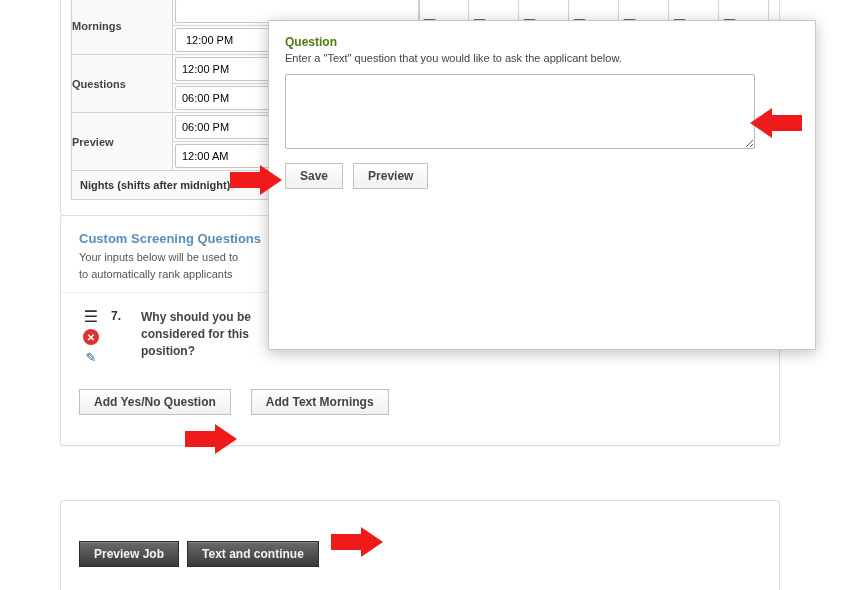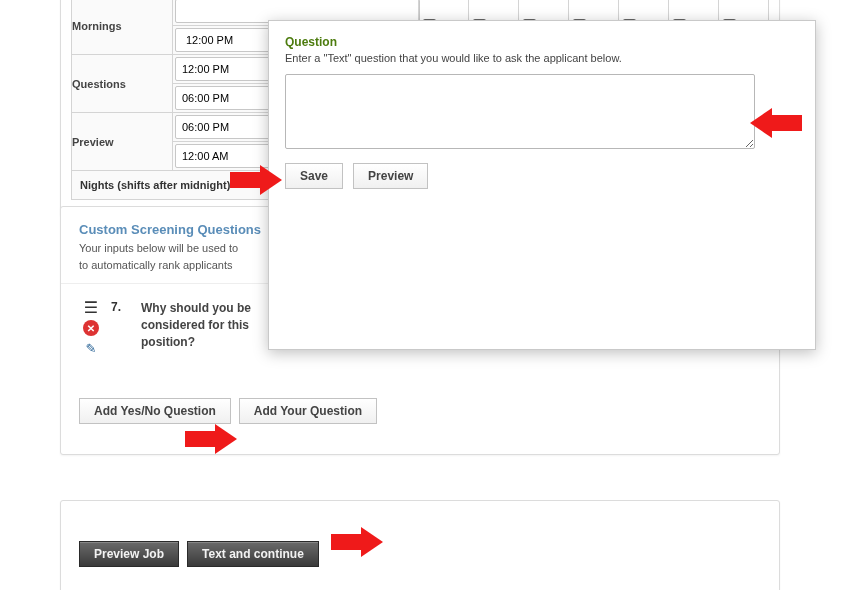--- a/index.html
+++ b/index.html
@@ -59,21 +59,21 @@
   .time-select { appearance: auto; }
   .chk { accent-color: #666; }
   .nights-row td {
     background: #fafafa;
     font-weight: bold;
     padding: 8px;
     color:#333;
   }
 
   
-  .screening-panel { top: 206px; padding: 15px 18px 30px 18px; }
+  .screening-panel { top: 215px; padding: 15px 18px 30px 18px; }
   .panel-heading { color: #5a8db8; font-weight: bold; font-size: 13px; margin-bottom: 3px; }
   .panel-sub { color: #555; font-size: 11px; line-height: 1.5; }
   .hr { height: 1px; background: #eee; margin: 10px -18px; }
 
   .q-row { display: flex; align-items: flex-start; gap: 10px; padding: 6px 0 6px 2px; }
   .q-actions { display:flex; flex-direction:column; gap:4px; align-items:center; width:20px; }
   .drag-icon { color:#333; font-size:16px; line-height:1; }
   .del-btn {
     width:16px; height:16px; border-radius:50%; background:#d33; color:#fff;
     display:flex; align-items:center; justify-content:center;
@@ -93,21 +93,21 @@
   }
   .btn-light {
     background: linear-gradient(#ffffff,#f0f0f0);
     border:1px solid #c2c2c2; color:#444;
   }
   .btn-dark {
     background: linear-gradient(#6a6a6a,#3a3a3a);
     border:1px solid #2a2a2a; color:#f2f2f2;
     box-shadow: inset 0 1px 0 rgba(255,255,255,.2);
   }
-  .button-row { margin-top: 36px; display:flex; gap:8px; }
+  .button-row { margin-top: 18px; display:flex; gap:20px; }
 
   
   .bottom-panel { top: 500px; padding: 40px 18px; }
 
   
   .popup {
     position:absolute; left:268px; top:20px; width:548px; height:330px;
     background:#fff; border:1px solid #c9c9c9;
     box-shadow: 0 3px 14px rgba(0,0,0,.25);
     padding: 14px 16px; box-sizing: border-box;
@@ -212,21 +212,21 @@
       <span class="drag-icon">☰</span>
       <button class="del-btn">✕</button>
       <button class="edit-btn">✎</button>
     </div>
     <div class="q-num">7.</div>
     <div class="q-text" style="max-width:160px">Why should you be considered for this position?</div>
   </div>
 
   <div class="button-row">
     <button class="btn btn-light">Add Yes/No Question</button>
-    <button class="btn btn-light">Add Your Question</button>
+    <button class="btn btn-light">Add Text Mornings</button>
   </div>
 </div>
 
 <div class="panel bottom-panel">
   <div style="display:flex; gap:8px;">
     <button class="btn btn-dark">Preview Job</button>
     <button class="btn btn-dark">Text and continue</button>
   </div>
 </div>
 

